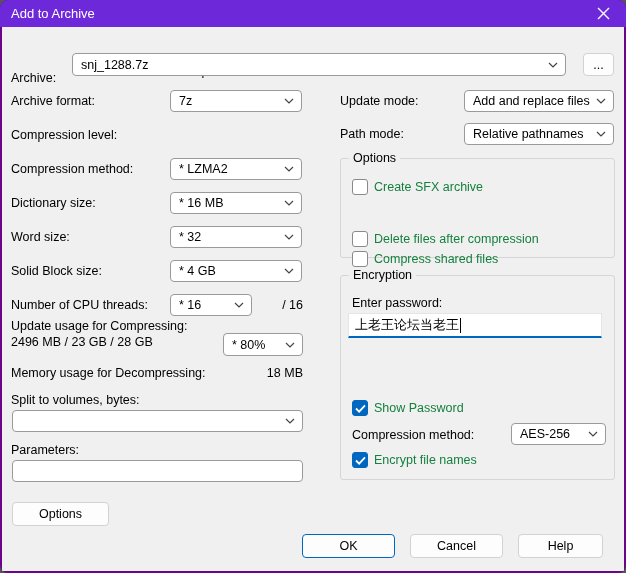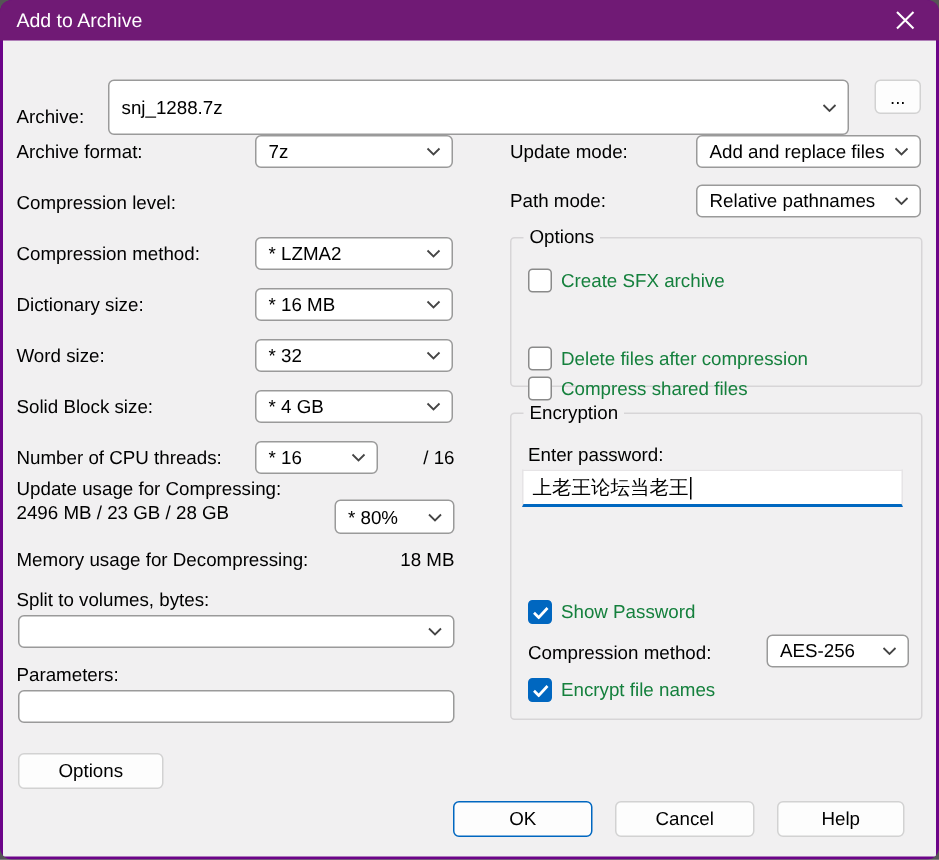--- a/index.html
+++ b/index.html
@@ -8,21 +8,21 @@
 
   .window {
     position: relative;
     width: 626px; height: 573px;
     background: #6c0489;           
     border-radius: 8px;
     overflow: hidden;
   }
   .titlebar {
     position:absolute; left:0; top:0; width:626px; height:27px;
-    background:#701a75;
+    background:#6d28d9;
     display:flex; align-items:center;
   }
   .title-text {
     color:#ffffff; font-size:13px; padding-left:11px; white-space:nowrap;
   }
   .close-btn {
     position:absolute; right:6px; top:0; width:34px; height:27px;
     display:flex; align-items:center; justify-content:center;
     cursor:pointer;
   }
@@ -131,21 +131,21 @@
   <div class="dialog-body">
 
     <span class="lbl" style="left:9px; top:44px;">Archive:</span>
     <div class="path-line" style="left:70px; top:36px;">
       <span>C:\Users</span>
         <span class="scribble"><svg width="40" height="13" viewBox="0 0 40 13">
             <path d="M1,9 C4,2 6,11 10,6 C13,2 15,10 19,6 C22,3 24,11 28,6 C31,2 33,10 39,7 M3,5 L36,8" stroke="#2a2a2a" stroke-width="2.2" fill="none" stroke-linecap="round"></path>
           </svg></span>
         <span>Desktop\</span>
     </div>
-    <div class="combo" style="left:70px; top:26px; width:494px; height:37px;">
+    <div class="combo" style="left:70px; top:26px; width:494px; height:23px;">
       <span>snj_1288.7z</span>
       <svg class="chev" width="10" height="6" viewBox="0 0 10 6">
           <polyline points="1,1 5,5 9,1" stroke="#454545" stroke-width="1.2" fill="none"></polyline>
         </svg>
     </div>
     <div class="btn" style="left:581px; top:26px; width:31px; height:23px;">
       <span>...</span>
     </div>
 
     <span class="lbl" style="left:9px; top:67px;">Archive format:</span>

